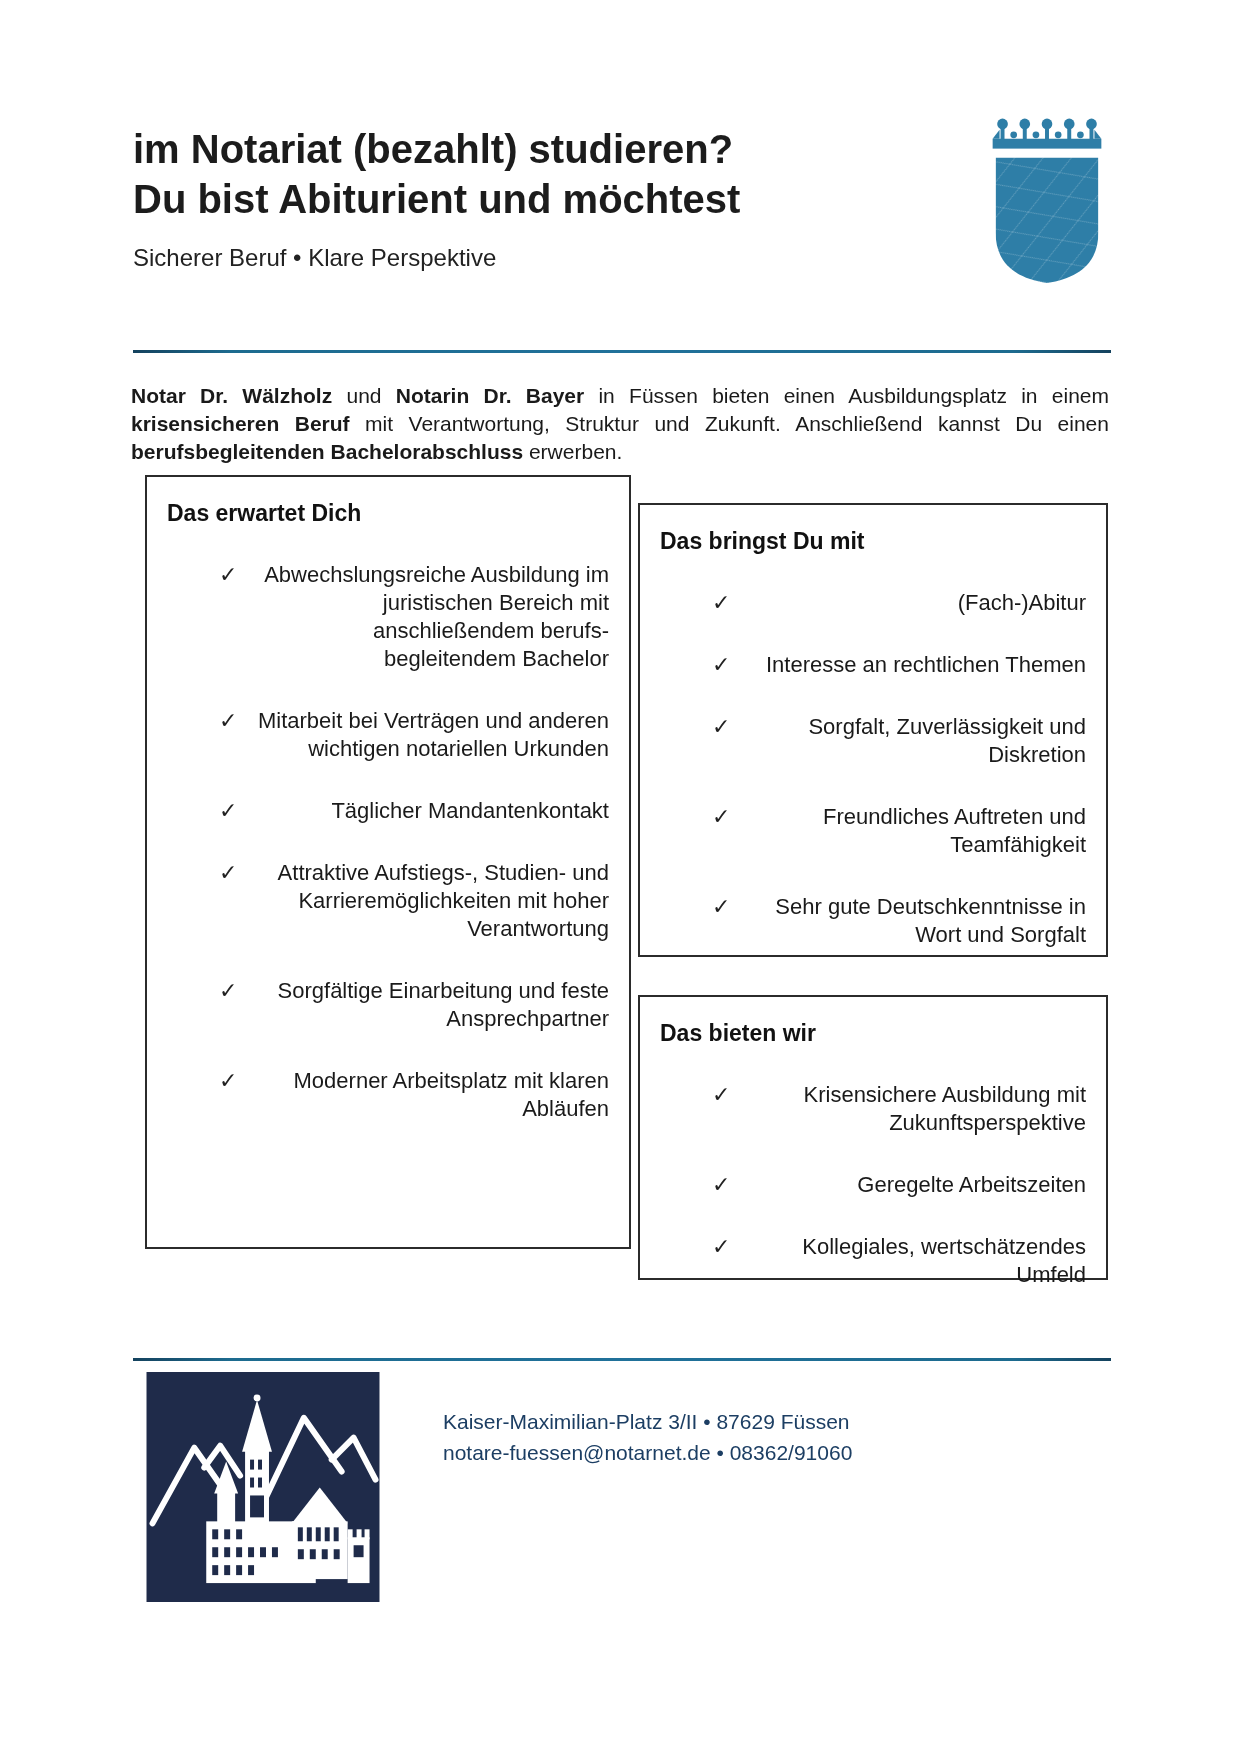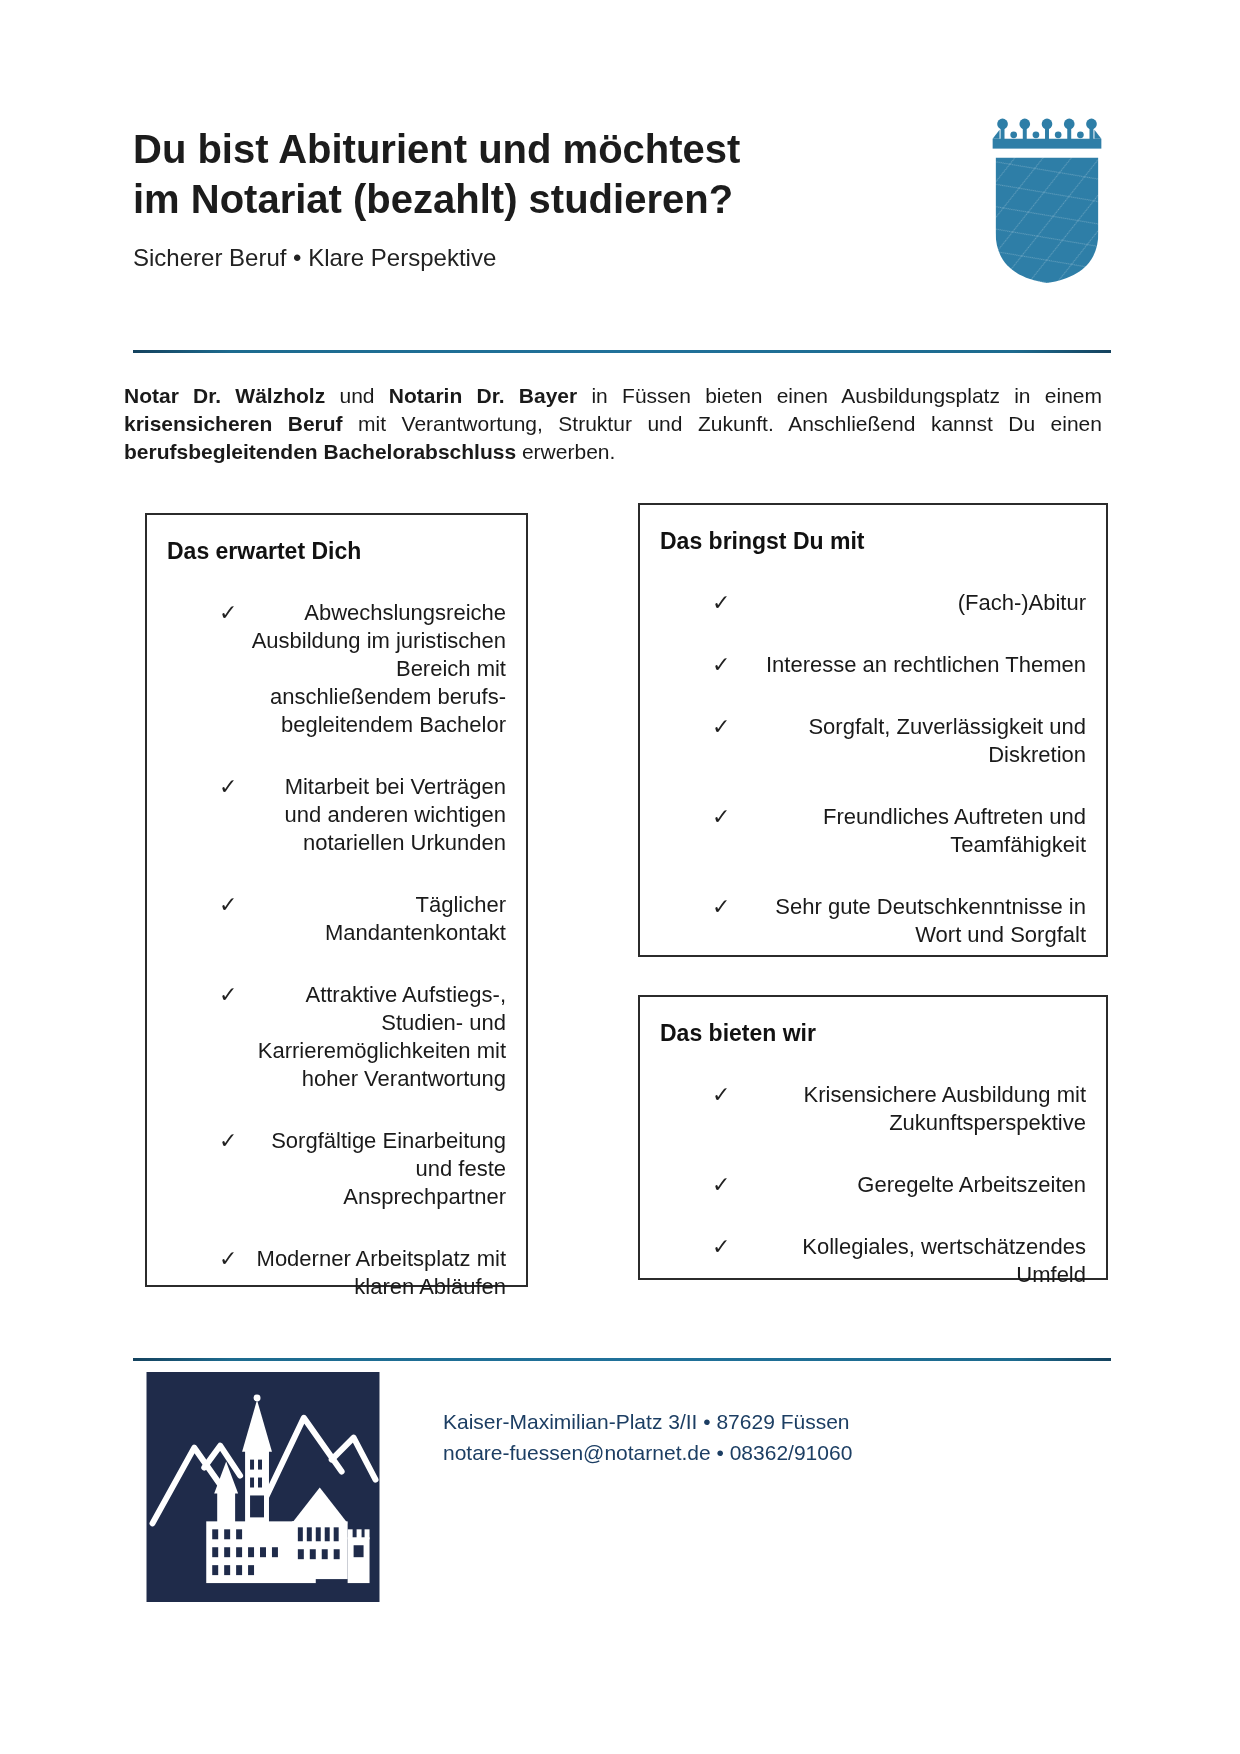--- a/index.html
+++ b/index.html
@@ -22,33 +22,33 @@
     font-size:24px;line-height:30px;color:#222;
   }
   .rule{
     position:absolute;left:133px;width:978px;height:3px;
     background:linear-gradient(90deg,#14425e 0%,#1d6b8f 10%,#20719a 50%,#1d6b8f 90%,#14425e 100%);
   }
   .rule.top{top:350px;}
   .rule.bottom{top:1358px;}
   
   .intro{
-    position:absolute;left:124px;top:382px;width:978px;
+    position:absolute;left:131px;top:382px;width:978px;
     font-size:21px;line-height:28px;text-align:justify;color:#1a1a1a;
   }
   .intro .b{font-weight:bold;}
   
   .box{
     position:absolute;
     border:2px solid #2b2b2b;
     box-sizing:border-box;
     background:#fff;
     padding:22px 20px 0 20px;
   }
-  .box-expect{left:145px;top:513px;width:383px;height:774px;}
+  .box-expect{left:145px;top:475px;width:486px;height:774px;}
   .box-bring {left:638px;top:503px;width:470px;height:454px;}
   .box-offer {left:638px;top:995px;width:470px;height:285px;}
   .box-title{
     font-size:23px;font-weight:bold;color:#111;line-height:28px;
   }
   .check-list{margin-top:12px;padding-left:52px;}
   .check-item{
     display:flex;align-items:flex-start;
     margin-top:34px;
     font-size:22px;line-height:28px;color:#1a1a1a;
@@ -68,22 +68,22 @@
   .footer-address div{
     font-size:21px;color:#1c3e63;line-height:31px;
   }
 </style>
 </head>
 <body>
 
 <div class="page">
 
   <div class="title">
+    <div>im Notariat (bezahlt) studieren?</div>
     <div>Du bist Abiturient und möchtest</div>
-    <div>im Notariat (bezahlt) studieren?</div>
   </div>
 
   <svg class="crest" viewBox="0 0 118 170">
     <g fill="#2e7ea7">
 
       <rect x="4" y="23" width="110" height="10"></rect>
       <polygon points="4,23 11,14 11,23"></polygon>
       <polygon points="114,23 107,14 107,23"></polygon>
 
       <g>

